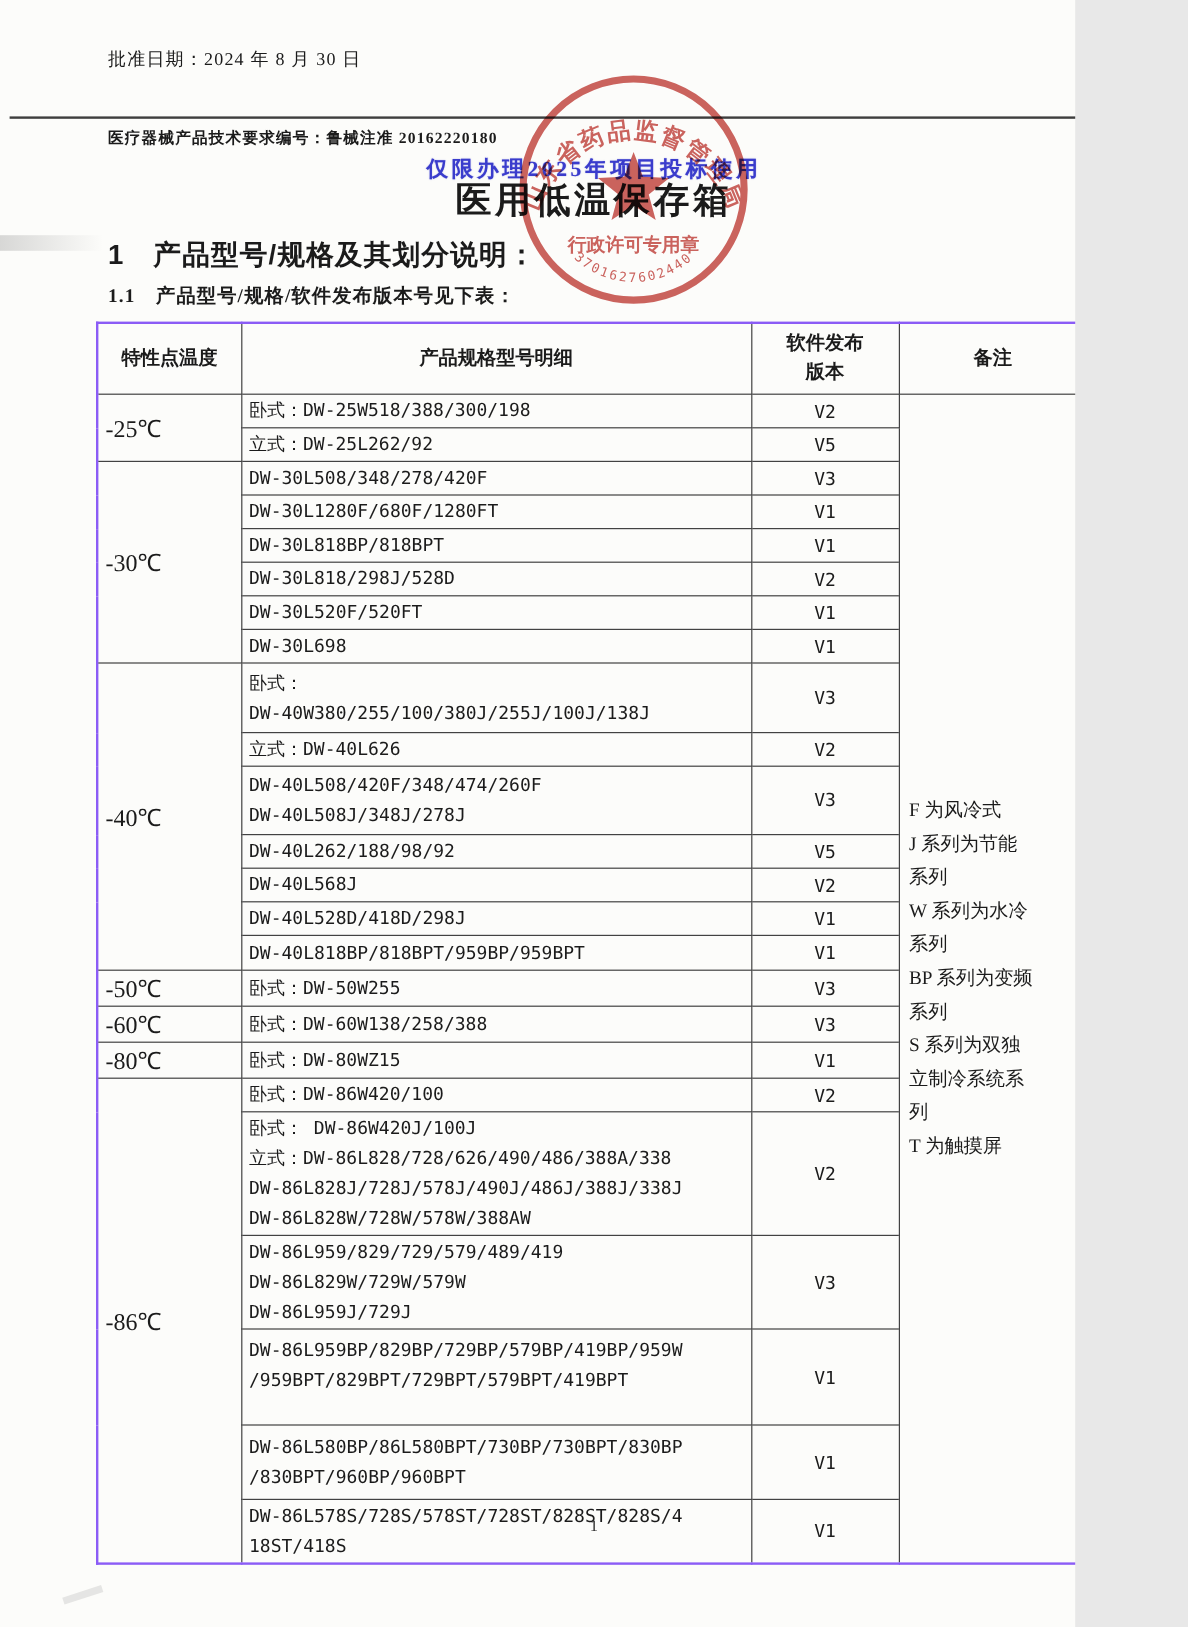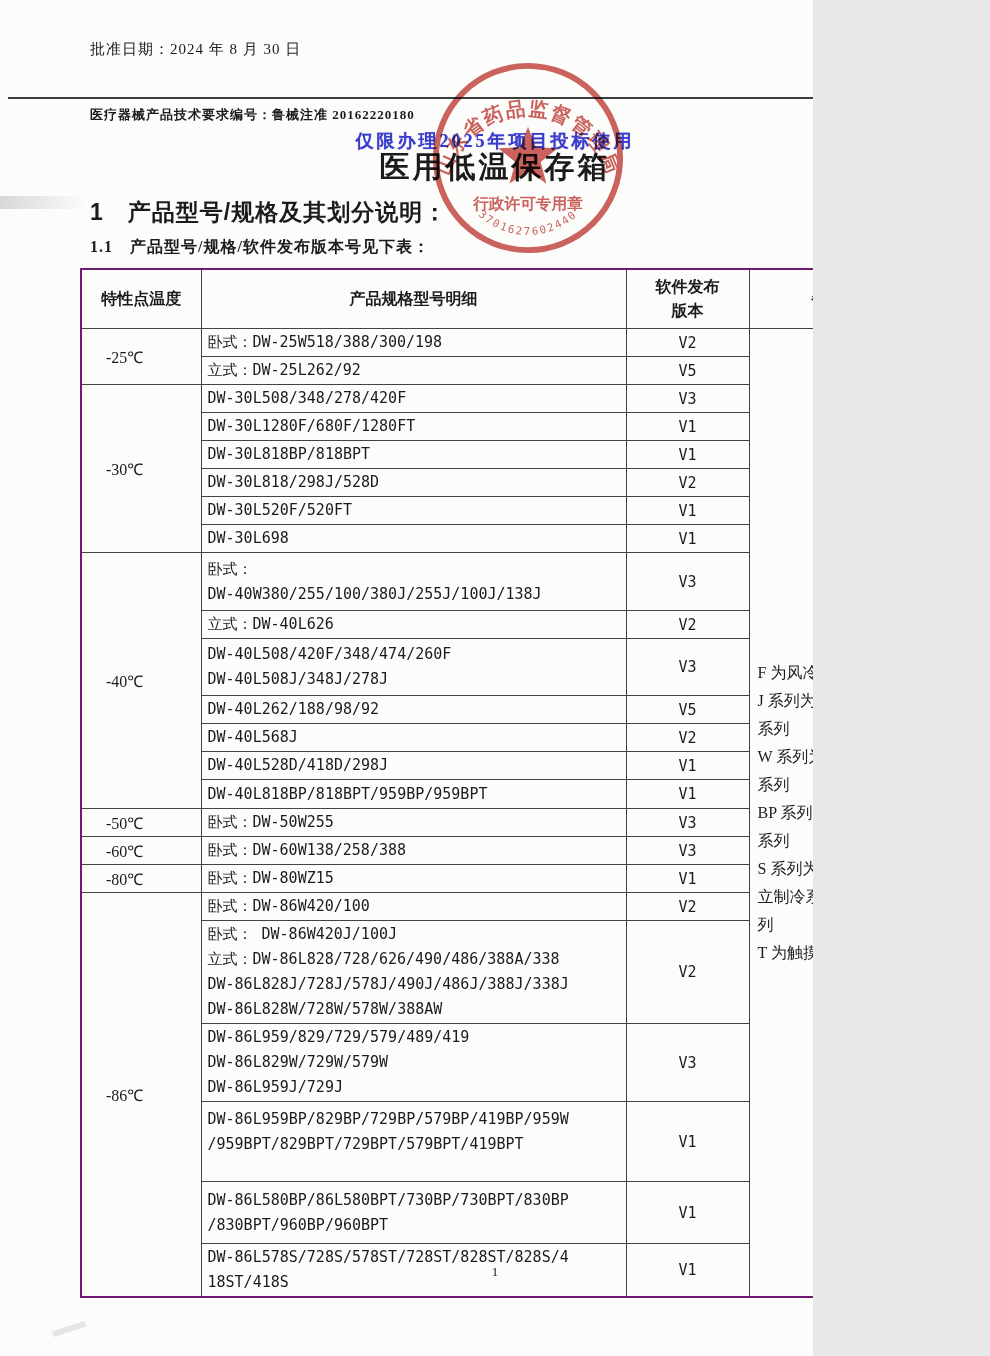--- a/index.html
+++ b/index.html
@@ -1,35 +1,35 @@
 <!DOCTYPE html>
 <html><head>
 <meta charset="utf-8">
 <style>
   html,body{margin:0;padding:0;background:#e8e8e8;}
-  .page{position:relative;width:813px;height:1356px;background:#fcfcfa;overflow:hidden;
+  .page{position:relative;width:896px;height:1356px;background:#fcfcfa;overflow:hidden;
         font-family:"Liberation Serif",serif;color:#1b1b1b;}
   .abs{position:absolute;}
   .approval{top:40px;left:90px;font-size:15px;letter-spacing:1px;}
   .rule{top:97px;left:8px;width:972px;height:2px;background:#3e3e3e;}
   .docnum{top:106px;left:90px;font-size:13px;font-weight:600;letter-spacing:1px;}
   .overprint{top:129px;left:0;width:990px;text-align:center;font-size:18px;font-weight:bold;
              color:#3a3ccc;letter-spacing:3px;text-shadow:0 0 1px rgba(58,60,204,.6);}
   .title{top:147px;left:0;width:990px;text-align:center;font-size:30px;font-weight:bold;
          letter-spacing:3px;font-family:"Liberation Sans",sans-serif;}
   .sec1{top:197px;left:90px;font-size:23px;font-weight:bold;letter-spacing:1px;
         font-family:"Liberation Sans",sans-serif;}
   .sec11{top:237px;left:90px;font-size:16px;font-weight:600;letter-spacing:1px;}
   
   .spec-table{position:absolute;top:268px;left:80px;border-collapse:collapse;
-              table-layout:fixed;width:825px;border:2px solid #701a75;}
+              table-layout:fixed;width:825px;border:2px solid #8b5cf6;}
   .spec-table th,.spec-table td{border:1.5px solid #424242;overflow:hidden;}
   .spec-table th{height:56px;font-size:16px;font-weight:bold;text-align:center;
                  white-space:pre-line;line-height:24px;}
-  td.temp{text-align:left;padding-left:24px;font-size:16px;vertical-align:middle;}
+  td.temp{text-align:left;padding-left:6px;font-size:20px;vertical-align:middle;}
   td.model{text-align:left;padding:1px 6px;font-size:15px;vertical-align:middle;
            font-family:"DejaVu Sans Mono",monospace;white-space:pre-line;line-height:25px;}
   td.ver{text-align:center;font-size:15px;font-family:"DejaVu Sans Mono",monospace;
          vertical-align:middle;}
   td.remark{vertical-align:middle;text-align:left;padding-left:8px;font-size:16px;
             white-space:pre-line;line-height:28px;}
   td.vtop{vertical-align:top;padding-top:5px;}
   .h25{height:25px}.h26{height:26px}.h27{height:27px}.h29{height:29px}.h45{height:45px}
   .h57{height:57px}.h58{height:58px}.h62{height:62px}.h77{height:77px}.h80{height:80px}
   .h103{height:103px}

